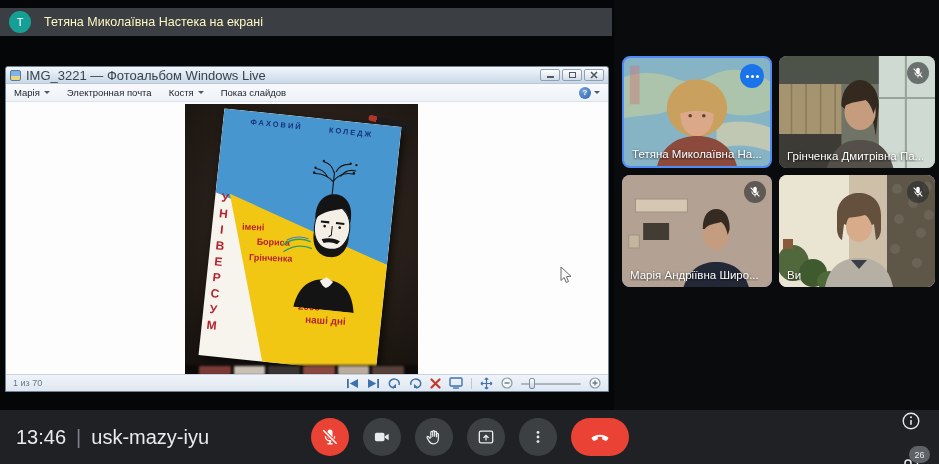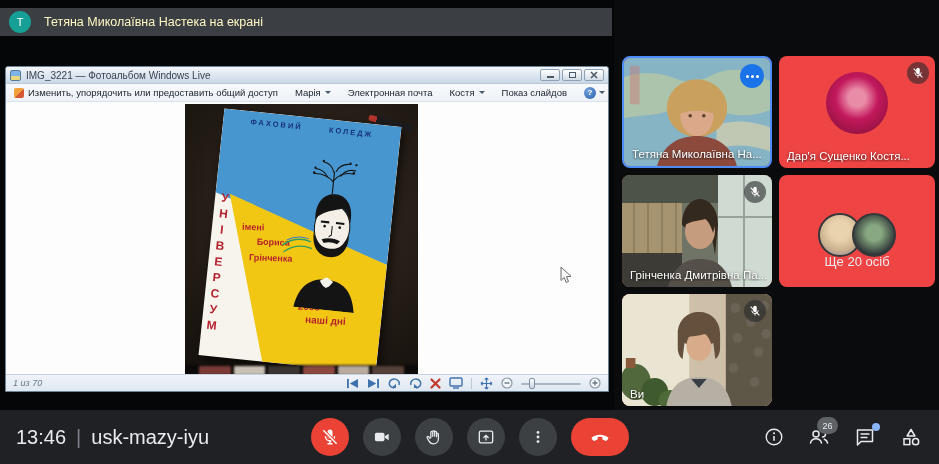--- a/index.html
+++ b/index.html
@@ -16,21 +16,21 @@
 
   
   .window{position:absolute;left:5px;top:66px;width:604px;height:326px;background:#fdfdfd;
           border:1px solid #6f8396;border-radius:3px 3px 0 0;box-sizing:border-box;
           display:flex;flex-direction:column;}
   .titlebar{height:16px;flex:0 0 16px;background:linear-gradient(#f3f7fb,#dde7f1 50%,#c9d8e7);
           display:flex;align-items:center;gap:5px;padding:0 4px;border-radius:3px 3px 0 0;
           border-bottom:1px solid #b9c7d6;}
   .titleicon{width:11px;height:11px;border-radius:2px;border:1px solid #5a7a9a;box-sizing:border-box;
           background:linear-gradient(180deg,#7db3e8 55%,#e8d77d 55%);flex:0 0 auto;}
-  .titletext{font-size:10px;color:#39434f;white-space:nowrap;overflow:hidden;flex:1;}
+  .titletext{font-size:13px;color:#39434f;white-space:nowrap;overflow:hidden;flex:1;}
   .winbtns{display:flex;gap:2px;}
   .winbtn{width:20px;height:12px;border:1px solid #8fa1b4;border-radius:2px;box-sizing:border-box;
           background:linear-gradient(#ffffff,#d3dde8);display:flex;align-items:center;justify-content:center;padding:0;}
   .g-min{width:7px;height:2px;background:#4c5a68;margin-top:4px;}
   .g-max{width:7px;height:6px;border:1.5px solid #4c5a68;box-sizing:border-box;}
 
   .cmdbar{height:17px;flex:0 0 17px;background:linear-gradient(#f8fafc,#eef2f8);
           border-bottom:1px solid #dbe2ec;display:flex;align-items:center;gap:17px;padding:0 8px;}
   .cmd{font-size:9.5px;color:#20262e;display:flex;align-items:center;gap:4px;white-space:nowrap;cursor:default;}
   .caret{width:0;height:0;border-left:3px solid transparent;border-right:3px solid transparent;
@@ -65,33 +65,33 @@
   .p-ded{position:absolute;color:#b5222e;font-size:9px;font-weight:bold;transform:rotate(-4deg);}
   .d1{left:30px;top:110px;}.d2{left:46px;top:123px;}.d3{left:40px;top:139px;}
   .p-years{position:absolute;left:94px;top:182px;color:#b5222e;font-size:10px;font-weight:bold;
           transform:rotate(-3deg);line-height:1.25;}
   .p-years div:last-child{padding-left:8px;}
   .p-art{position:absolute;right:2px;top:30px;width:118px;height:160px;}
 
   .cursor{position:absolute;left:554px;top:164px;}
 
   .statusbar{height:16px;flex:0 0 16px;background:linear-gradient(#f0f4f9,#dfe7f0);
-          border-top:1px solid #c8d2de;display:flex;align-items:center;padding:0 7px;gap:8px;font-style:italic;}
+          border-top:1px solid #c8d2de;display:flex;align-items:center;padding:0 7px;gap:8px;}
   .counter{font-size:9px;color:#68798c;margin-right:auto;white-space:nowrap;}
   .sbtn{display:flex;align-items:center;justify-content:center;background:none;border:0;padding:0;height:13px;}
   .vsep{width:1px;height:11px;background:#bcc8d5;}
   .slider{position:relative;width:60px;height:11px;}
   .slider .track{position:absolute;left:0;right:0;top:5px;height:2px;background:#aab6c5;border-radius:1px;}
   .slider .thumb{position:absolute;left:8px;top:0;width:6px;height:11px;border-radius:2px;
           background:linear-gradient(#fefefe,#c9d4e0);border:1px solid #7e8fa3;box-sizing:border-box;}
 
   
   .tiles{position:absolute;left:622px;top:56px;display:grid;grid-template-columns:150px 156px;
          grid-auto-rows:112px;gap:7px;}
-  .tile{position:relative;border-radius:8px;overflow:hidden;background:#ef4444;}
+  .tile{position:relative;border-radius:8px;overflow:hidden;background:#8b5cf6;}
   .tile svg.scene{position:absolute;inset:0;width:100%;height:100%;}
   .tile-label{position:absolute;left:8px;bottom:6px;color:#fff;font-size:11.5px;
          text-shadow:0 1px 3px rgba(0,0,0,.9);white-space:nowrap;max-width:92%;overflow:hidden;}
   .t-active{border:2px solid #4e8cf7;box-sizing:border-box;}
   .tile-menu{position:absolute;top:6px;right:6px;width:24px;height:24px;border-radius:50%;
          background:#1a73e8;border:0;display:flex;align-items:center;justify-content:center;gap:2px;padding:0;}
   .tile-menu i{width:3px;height:3px;border-radius:50%;background:#fff;}
   .micoff{position:absolute;top:6px;right:6px;width:22px;height:22px;border-radius:50%;
          background:rgba(38,40,43,.6);display:flex;align-items:center;justify-content:center;}
   .avatar-big{position:absolute;left:50%;top:42%;transform:translate(-50%,-50%);width:62px;height:62px;
@@ -105,21 +105,21 @@
   
   .bottombar{position:absolute;left:0;top:410px;width:939px;height:54px;background:#202124;}
   .meet-info{position:absolute;left:16px;top:0;height:54px;display:flex;align-items:center;gap:10px;
          color:#e8eaed;font-size:20px;}
   .meet-info .sep{color:#7d828a;}
   .callbtns{position:absolute;left:50%;top:8px;transform:translateX(-50%);display:flex;gap:14px;align-items:center;}
   .cbtn{width:38px;height:38px;border-radius:50%;background:#3c4043;border:0;padding:0;
          display:flex;align-items:center;justify-content:center;}
   .cbtn.red{background:#ea4335;}
   .cbtn.end{width:58px;border-radius:19px;background:#ea4335;}
-  .rightbtns{position:absolute;right:16px;top:0;height:54px;display:flex;align-items:center;gap:22px;}
+  .rightbtns{position:absolute;right:16px;top:0;height:54px;display:flex;align-items:center;gap:22px;flex-direction:column;}
   .rbtn{position:relative;background:none;border:0;padding:0;display:flex;align-items:center;justify-content:center;}
   .badge{position:absolute;top:-8px;right:-7px;min-width:17px;height:17px;border-radius:9px;background:#5f6368;
          color:#e8eaed;font-size:9px;display:flex;align-items:center;justify-content:center;padding:0 2px;}
   .bluedot{position:absolute;top:-2px;right:-3px;width:8px;height:8px;border-radius:50%;background:#8ab4f8;}
 </style>
 </head>
 <body>
 
 <div class="app">
 
@@ -144,24 +144,20 @@
             </button>
           <button class="winbtn">
             <svg width="8" height="8">
                 <path d="M1 1l6 6M7 1 1 7" stroke="#4c5a68" stroke-width="1.6"></path>
               </svg>
           </button>
         </span>
       </div>
 
       <div class="cmdbar">
-        <span class="cmd">
-          <span class="cmd-share-icon"></span>
-          <span>Изменить, упорядочить или предоставить общий доступ</span>
-        </span>
         <span class="cmd">
           <span>Марія</span>
           <span class="caret"></span>
         </span>
         <span class="cmd">
           <span>Электронная почта</span>
         </span>
         <span class="cmd">
           <span>Костя</span>
           <span class="caret"></span>
@@ -331,32 +327,20 @@
         <path d="M34 112c6-22 22-31 41-31s35 9 41 31z" fill="#8c4a3c"></path>
       </svg>
       <button class="tile-menu">
         <i></i>
           <i></i>
           <i></i>
       </button>
       <div class="tile-label">Тетяна Миколаївна На...</div>
     </div>
 
-    <div class="tile">
-      <div class="avatar-big"></div>
-      <div class="micoff">
-        <svg width="14" height="14" viewBox="0 0 24 24">
-            <path d="M12 14a3 3 0 0 0 3-3V6a3 3 0 0 0-6 0v5a3 3 0 0 0 3 3z" fill="#fff"></path>
-            <path d="M6.5 11a5.5 5.5 0 0 0 11 0" stroke="#fff" stroke-width="1.6" fill="none"></path>
-            <path d="M12 16.5V20" stroke="#fff" stroke-width="1.6"></path>
-            <line x1="4.5" y1="4.5" x2="19.5" y2="19.5" stroke="#fff" stroke-width="1.8"></line>
-          </svg>
-      </div>
-      <div class="tile-label">Дар'я Сущенко Костя...</div>
-    </div>
 
     <div class="tile">
       <svg class="scene" viewBox="0 0 150 112" preserveAspectRatio="none">
         <rect width="150" height="112" fill="#6f7466"></rect>
         <rect width="150" height="28" fill="#4e5349"></rect>
         <rect x="0" y="28" width="60" height="50" fill="#a5946f"></rect>
         <path d="M12 28v50M26 28v50M40 28v50M54 28v50" stroke="#8a7a58" stroke-width="1.5"></path>
         <rect x="0" y="78" width="60" height="34" fill="#3c3b36"></rect>
         <rect x="96" y="0" width="54" height="112" fill="#cfdbd2"></rect>
         <path d="M122 0v112M96 42h54" stroke="#98a49a" stroke-width="2"></path>
@@ -369,28 +353,41 @@
         <svg width="14" height="14" viewBox="0 0 24 24">
             <path d="M12 14a3 3 0 0 0 3-3V6a3 3 0 0 0-6 0v5a3 3 0 0 0 3 3z" fill="#fff"></path>
             <path d="M6.5 11a5.5 5.5 0 0 0 11 0" stroke="#fff" stroke-width="1.6" fill="none"></path>
             <path d="M12 16.5V20" stroke="#fff" stroke-width="1.6"></path>
             <line x1="4.5" y1="4.5" x2="19.5" y2="19.5" stroke="#fff" stroke-width="1.8"></line>
           </svg>
       </div>
       <div class="tile-label">Грінченка Дмитрівна Па...</div>
     </div>
 
-
     <div class="tile">
-      <div class="ovr-wrap">
-        <div class="ovr ov1"></div>
-        <div class="ovr ov2"></div>
-      </div>
-      <div class="tile-label center-label">Ще 20 осіб</div>
-    </div>
+      <svg class="scene" viewBox="0 0 156 112" preserveAspectRatio="none">
+        <rect width="156" height="112" fill="#b3a293"></rect>
+        <rect x="14" y="24" width="54" height="13" fill="#d5c7b2" stroke="#9f9180"></rect>
+        <rect x="22" y="48" width="27" height="17" fill="#433c34"></rect>
+        <rect x="7" y="60" width="11" height="13" fill="#c4b69f" stroke="#9f9180"></rect>
+        <ellipse cx="98" cy="58" rx="14" ry="17" fill="#c49c80"></ellipse>
+        <path d="M84 54c0-14 6-20 14-20s14 6 14 20l-2 6c-2-9-5-12-7-13-7 2-13 2-17 7z" fill="#352b22"></path>
+        <path d="M64 112c6-18 18-25 34-25s28 7 34 25z" fill="#232837"></path>
+      </svg>
+      <div class="micoff">
+        <svg width="14" height="14" viewBox="0 0 24 24">
+            <path d="M12 14a3 3 0 0 0 3-3V6a3 3 0 0 0-6 0v5a3 3 0 0 0 3 3z" fill="#fff"></path>
+            <path d="M6.5 11a5.5 5.5 0 0 0 11 0" stroke="#fff" stroke-width="1.6" fill="none"></path>
+            <path d="M12 16.5V20" stroke="#fff" stroke-width="1.6"></path>
+            <line x1="4.5" y1="4.5" x2="19.5" y2="19.5" stroke="#fff" stroke-width="1.8"></line>
+          </svg>
+      </div>
+      <div class="tile-label">Марія Андріївна Широ...</div>
+    </div>
+
 
     <div class="tile">
       <svg class="scene" viewBox="0 0 156 112" preserveAspectRatio="none">
         <rect width="156" height="112" fill="#cdbfa8"></rect>
         <rect width="70" height="112" fill="#eae4d2"></rect>
         <rect x="108" width="48" height="112" fill="#5e5748"></rect>
         <g fill="#6b6456">
             <circle cx="118" cy="14" r="5"></circle>
             <circle cx="134" cy="28" r="5"></circle>
             <circle cx="148" cy="12" r="5"></circle>

